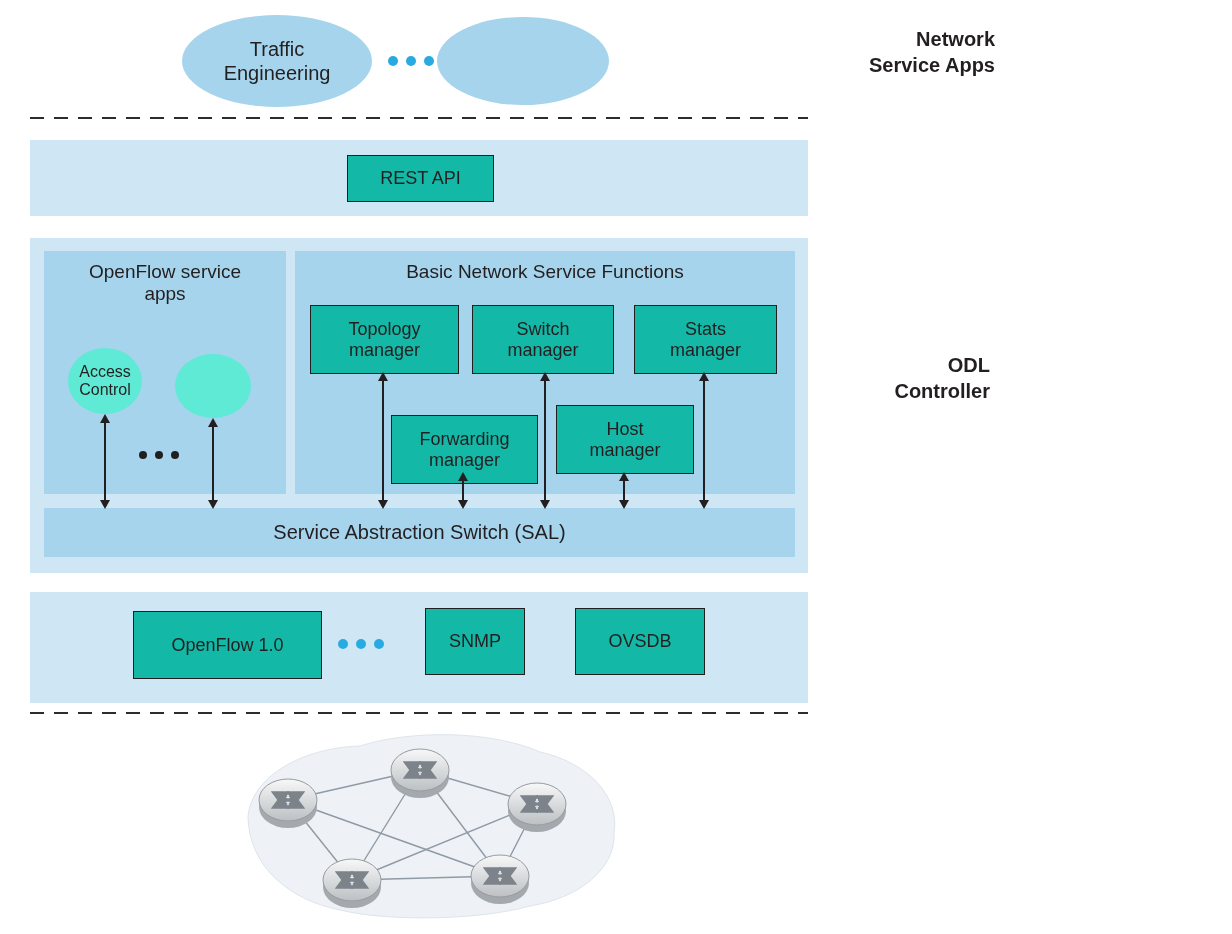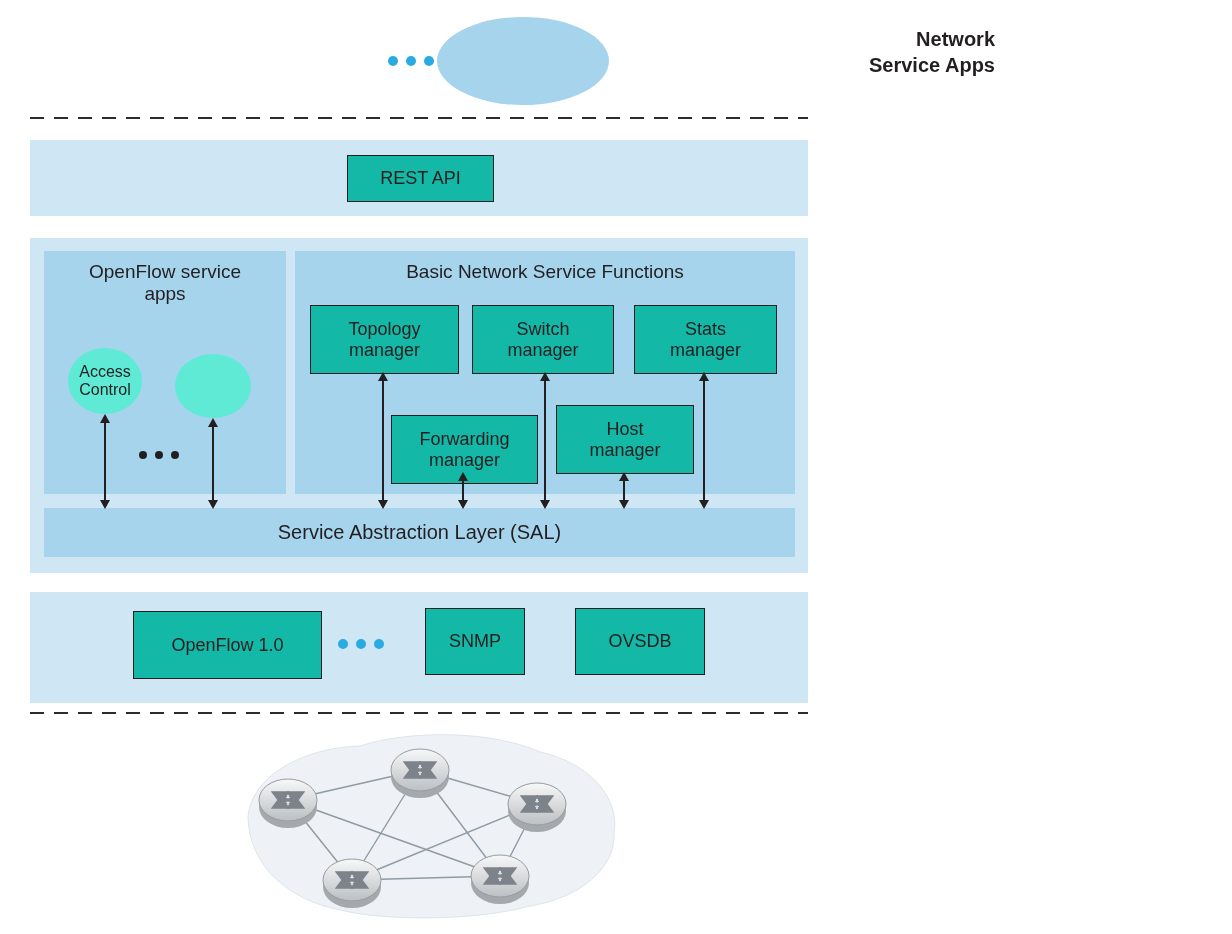--- a/index.html
+++ b/index.html
@@ -59,20 +59,24 @@
   .varrow::before { top:-9px;    border-bottom:9px solid #231f20; }
   .varrow::after  { bottom:-9px; border-top:9px solid #231f20; }
 
   .network-svg { position:absolute; left:220px; top:718px; }
 </style>
 </head>
 <body>
 
 <div class="canvas">
 
+  <div class="ellipse app-ellipse" style="left:182px; top:15px; width:190px; height:92px;">
+    <span>Traffic
+Engineering</span>
+  </div>
 
   <div class="dots dots-blue" style="left:388px; top:56px;">
       <i></i>
       <i></i>
       <i></i>
     </div>
 
   <div class="ellipse app-ellipse" style="left:437px; top:17px; width:172px; height:88px;"></div>
 
   <div class="right-label" style="left:835px; top:26px;">Network
@@ -116,22 +120,24 @@
 manager</div>
 
   <div class="varrow" style="left:104px; top:423px; height:77px;"></div>
   <div class="varrow" style="left:212px; top:427px; height:73px;"></div>
   <div class="varrow" style="left:382px; top:381px; height:119px;"></div>
   <div class="varrow" style="left:544px; top:381px; height:119px;"></div>
   <div class="varrow" style="left:703px; top:381px; height:119px;"></div>
   <div class="varrow" style="left:462px; top:481px; height:19px;"></div>
   <div class="varrow" style="left:623px; top:481px; height:19px;"></div>
 
-  <div class="blue-box sal-bar">Service Abstraction Layer (SAL)</div>
+  <div class="blue-box sal-bar">Service Abstraction Switch (SAL)</div>
 
+  <div class="right-label" style="left:830px; top:352px;">ODL
+Controller</div>
 
   <div class="band band-south"></div>
   <div class="white-box" style="left:133px; top:611px; width:187px; height:66px;">OpenFlow 1.0</div>
   <div class="dots dots-blue" style="left:338px; top:639px;">
       <i></i>
       <i></i>
       <i></i>
     </div>
   <div class="white-box" style="left:425px; top:608px; width:98px; height:65px;">SNMP</div>
   <div class="white-box" style="left:575px; top:608px; width:128px; height:65px;">OVSDB</div>

